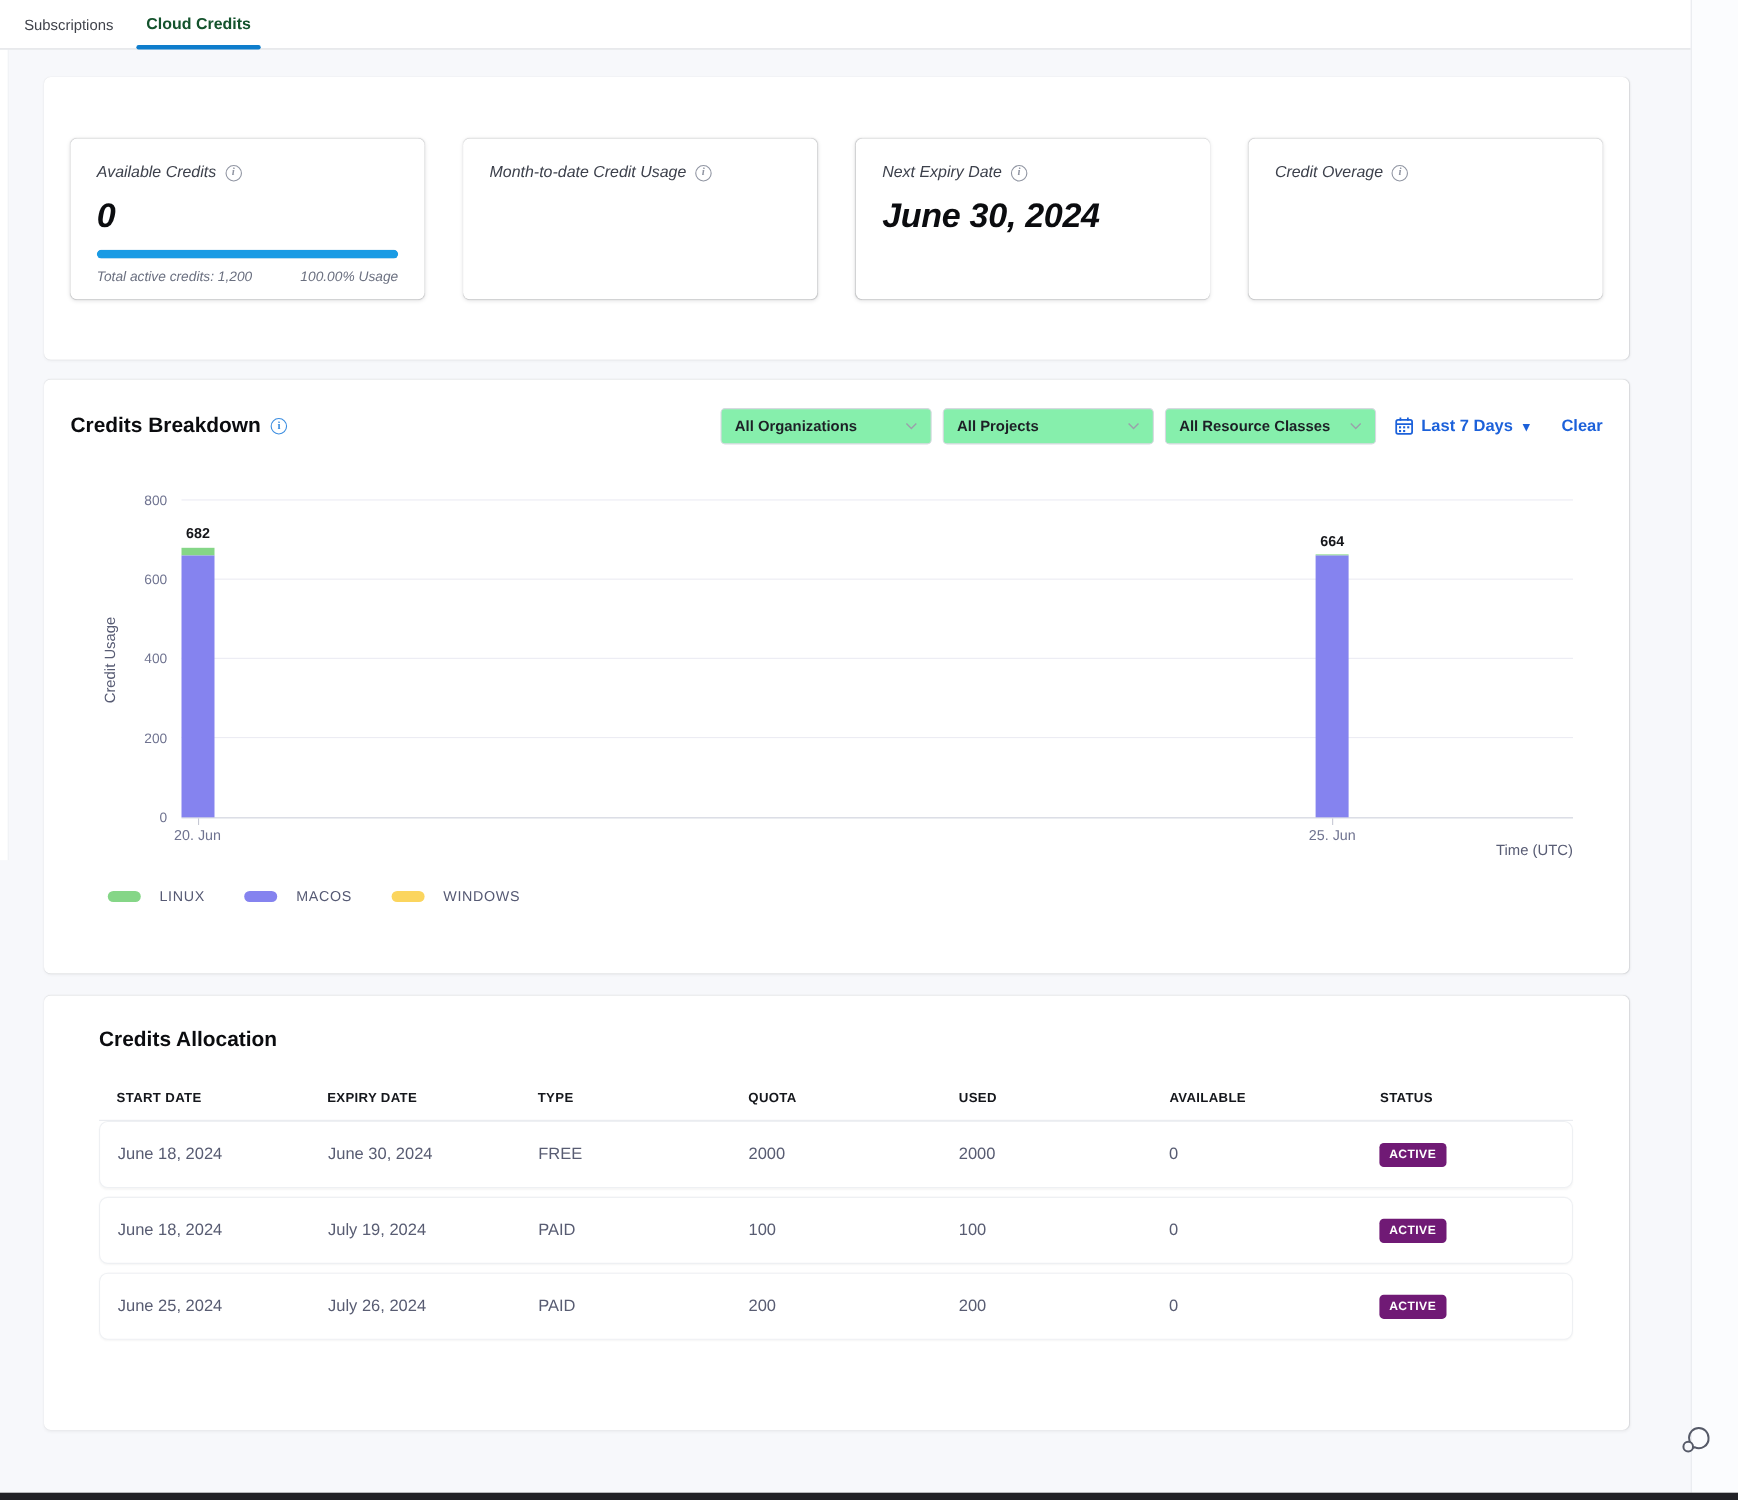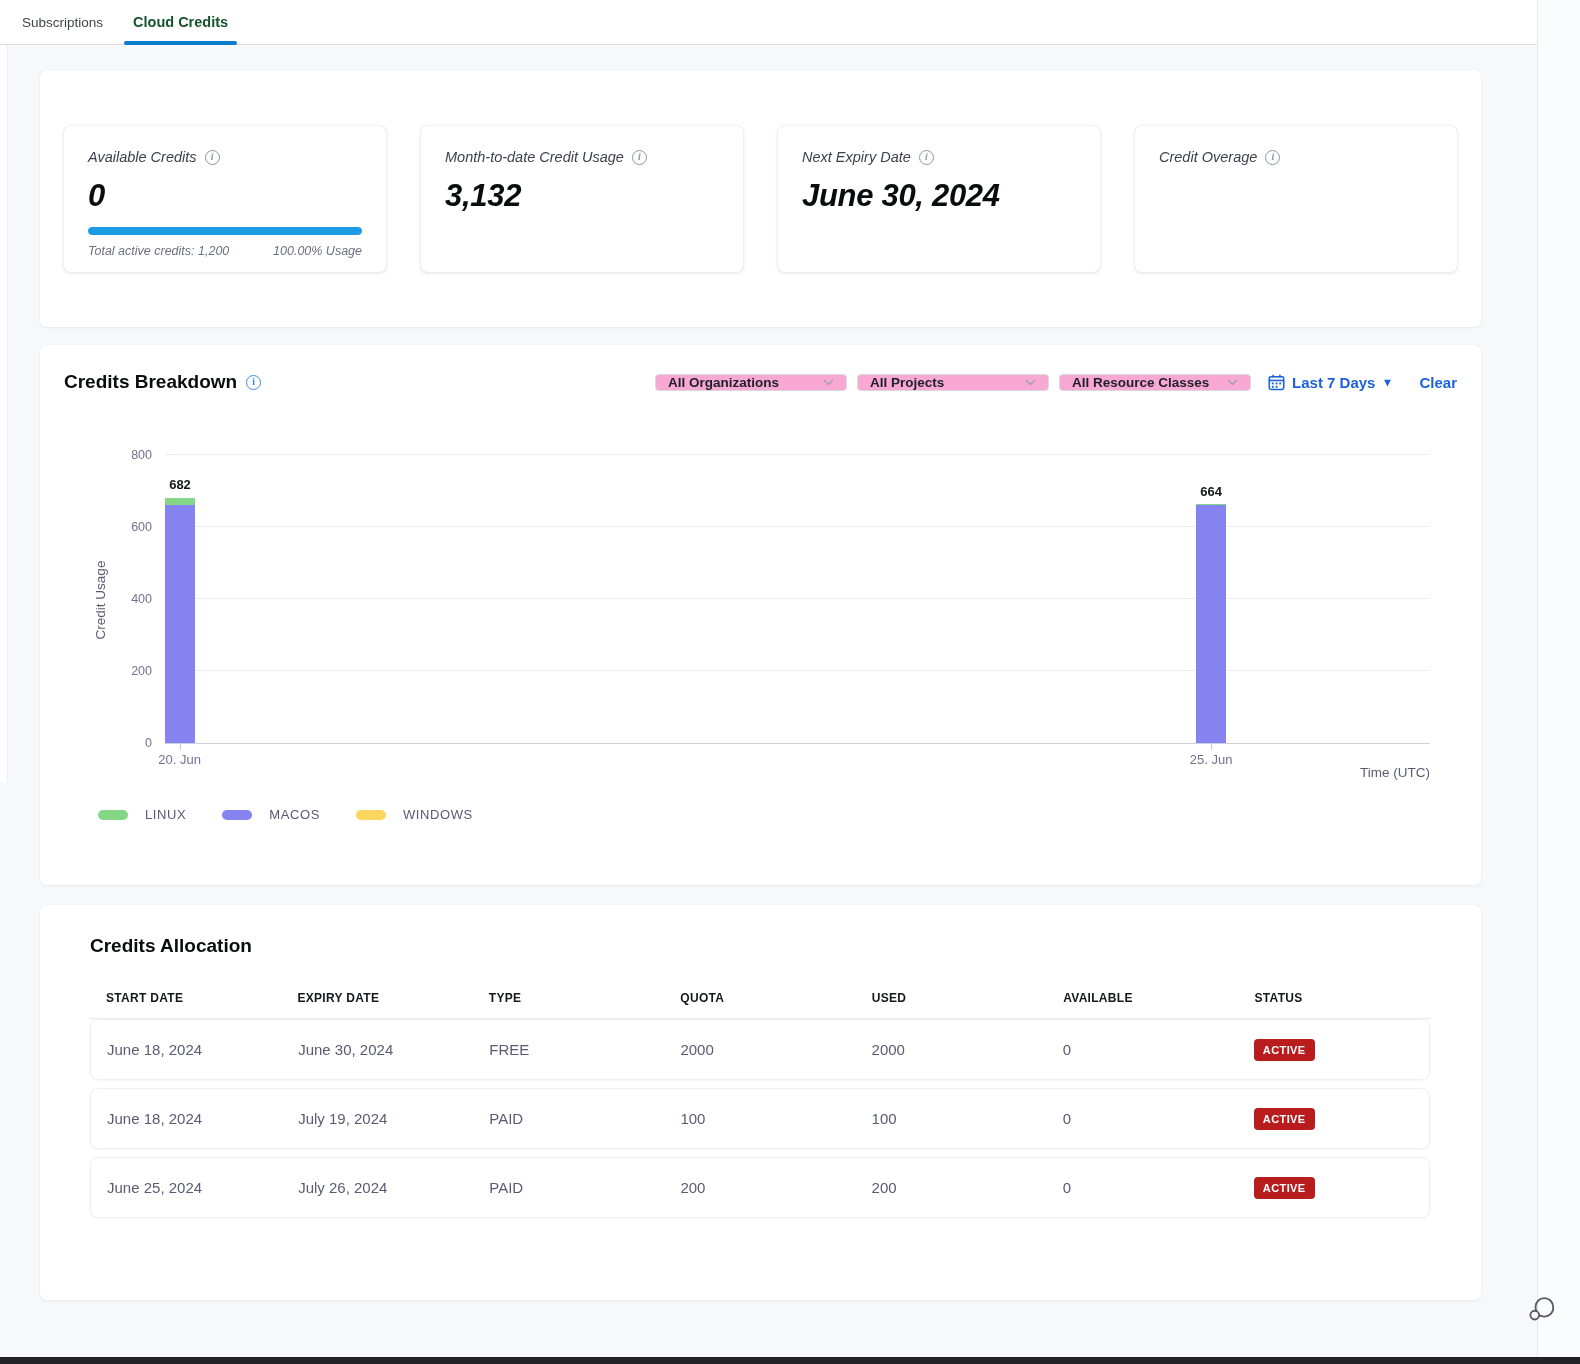--- a/index.html
+++ b/index.html
@@ -49,21 +49,21 @@
   .stat-value { font-size:31px; font-weight:bold; color:#0b0c0f; margin-top:13px; letter-spacing:-0.3px; }
   .progress-track { margin-top:13px; height:8px; border-radius:4px; background:#e8eaef; overflow:hidden; }
   .progress-fill { height:100%; border-radius:4px; background:#1a9be4; }
   .stat-footer { display:flex; justify-content:space-between; margin-top:9px; font-size:12.5px; color:#6b7080; }
   
   #panel-breakdown { top:345px; height:540px; }
   .breakdown-head { display:flex; align-items:center; padding:26px 24px 0; }
   .breakdown-title { display:flex; align-items:center; gap:9px; }
   .filters { margin-left:auto; display:flex; align-items:center; }
   .select {
-    width:192px; height:17px; border:1px solid #d6d9e0; border-radius:4px; background:#f9a8d4;
+    width:192px; height:33px; border:1px solid #d6d9e0; border-radius:4px; background:#86efac;
     display:flex; align-items:center; padding:0 12px; margin-right:10px; cursor:pointer;
   }
   .select span { font-size:13.5px; font-weight:600; color:#1d2026; }
   .select svg { margin-left:auto; }
   .date-range {
     display:flex; align-items:center; gap:7px; margin-left:7px; cursor:pointer;
     color:#1c61da; font-weight:600; font-size:15px; white-space:nowrap;
   }
   .caret { font-size:12px; margin-left:2px; }
   .clear-link { margin-left:29px; color:#1c61da; font-weight:bold; font-size:15px; cursor:pointer; }
@@ -96,21 +96,21 @@
     border-bottom:1px solid #e8eaef; padding-bottom:13px;
   }
   .table-head .hcell { padding-left:16px; font-size:12px; font-weight:bold; color:#15171c; letter-spacing:0.3px; }
   .table-row {
     display:grid; grid-template-columns:repeat(7,1fr); align-items:center;
     height:61px; margin-bottom:8px; background:#fff; border:1px solid #eef0f3;
     border-radius:8px; box-shadow:0 1px 2px rgba(16,22,26,.04);
   }
   .table-row .cell { padding-left:16px; font-size:15px; color:#585c72; }
   .status-badge {
-    display:inline-block; background:#b91c1c; color:#fff; font-size:11px; font-weight:bold;
+    display:inline-block; background:#701a75; color:#fff; font-size:11px; font-weight:bold;
     letter-spacing:0.4px; padding:5px 9px; border-radius:4px;text-align:center;
   }
   
   .left-strip { position:absolute; left:0; top:45px; width:8px; height:737px; background:#fff; border-right:1px solid #eef0f4; }
   .right-rail { position:absolute; top:0; right:0; width:43px; height:1357px; background:#fbfcfe; border-left:1px solid #e7e9ee; z-index:2; }
   .chat-fab { position:absolute; left:1526px; top:1294px; width:32px; height:32px; z-index:3; cursor:pointer; }
   .bottom-bar { position:absolute; left:0; bottom:0; width:1580px; height:7px; background:#212126; z-index:4; }
 </style>
 </head>
 <body>
@@ -134,21 +134,20 @@
       <div class="stat-footer">
         <span>Total active credits: 1,200</span>
         <span>100.00% Usage</span>
       </div>
     </div>
     <div class="stat-card">
       <div class="stat-label">
         <span>Month-to-date Credit Usage</span>
         <span class="info-icon">i</span>
       </div>
-      <div class="stat-value">3,132</div>
     </div>
     <div class="stat-card">
       <div class="stat-label">
         <span>Next Expiry Date</span>
         <span class="info-icon">i</span>
       </div>
       <div class="stat-value">June 30, 2024</div>
     </div>
     <div class="stat-card">
       <div class="stat-label">

